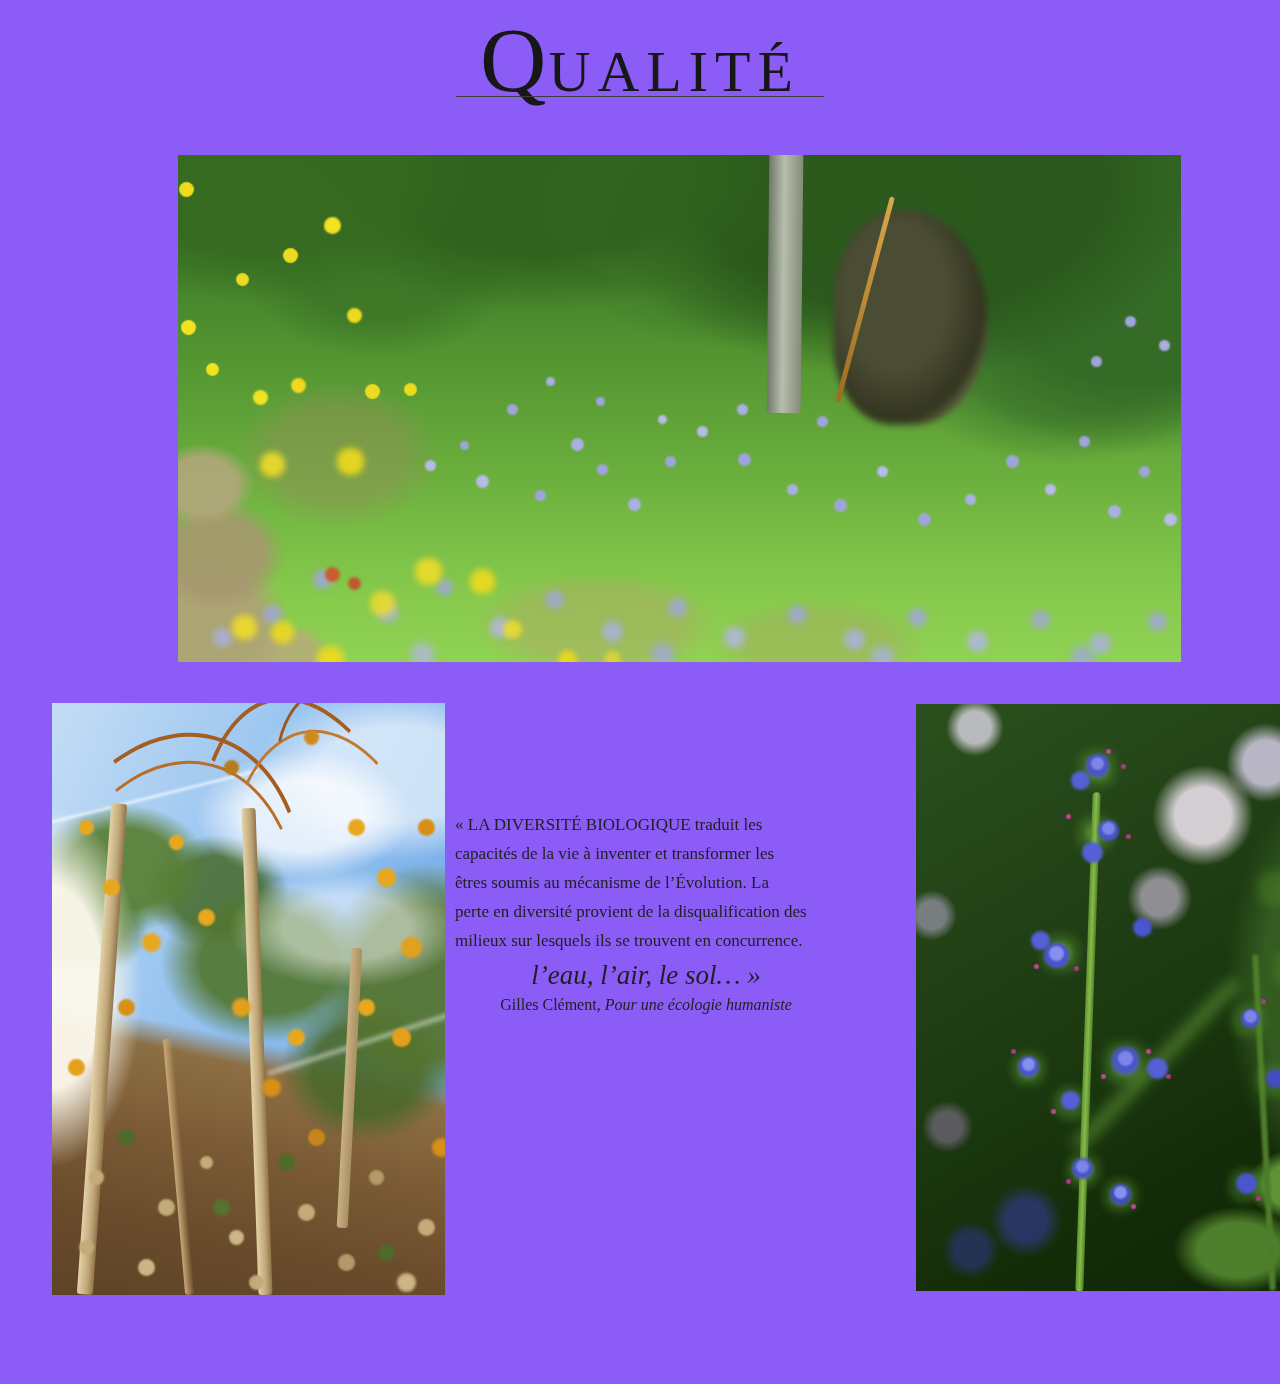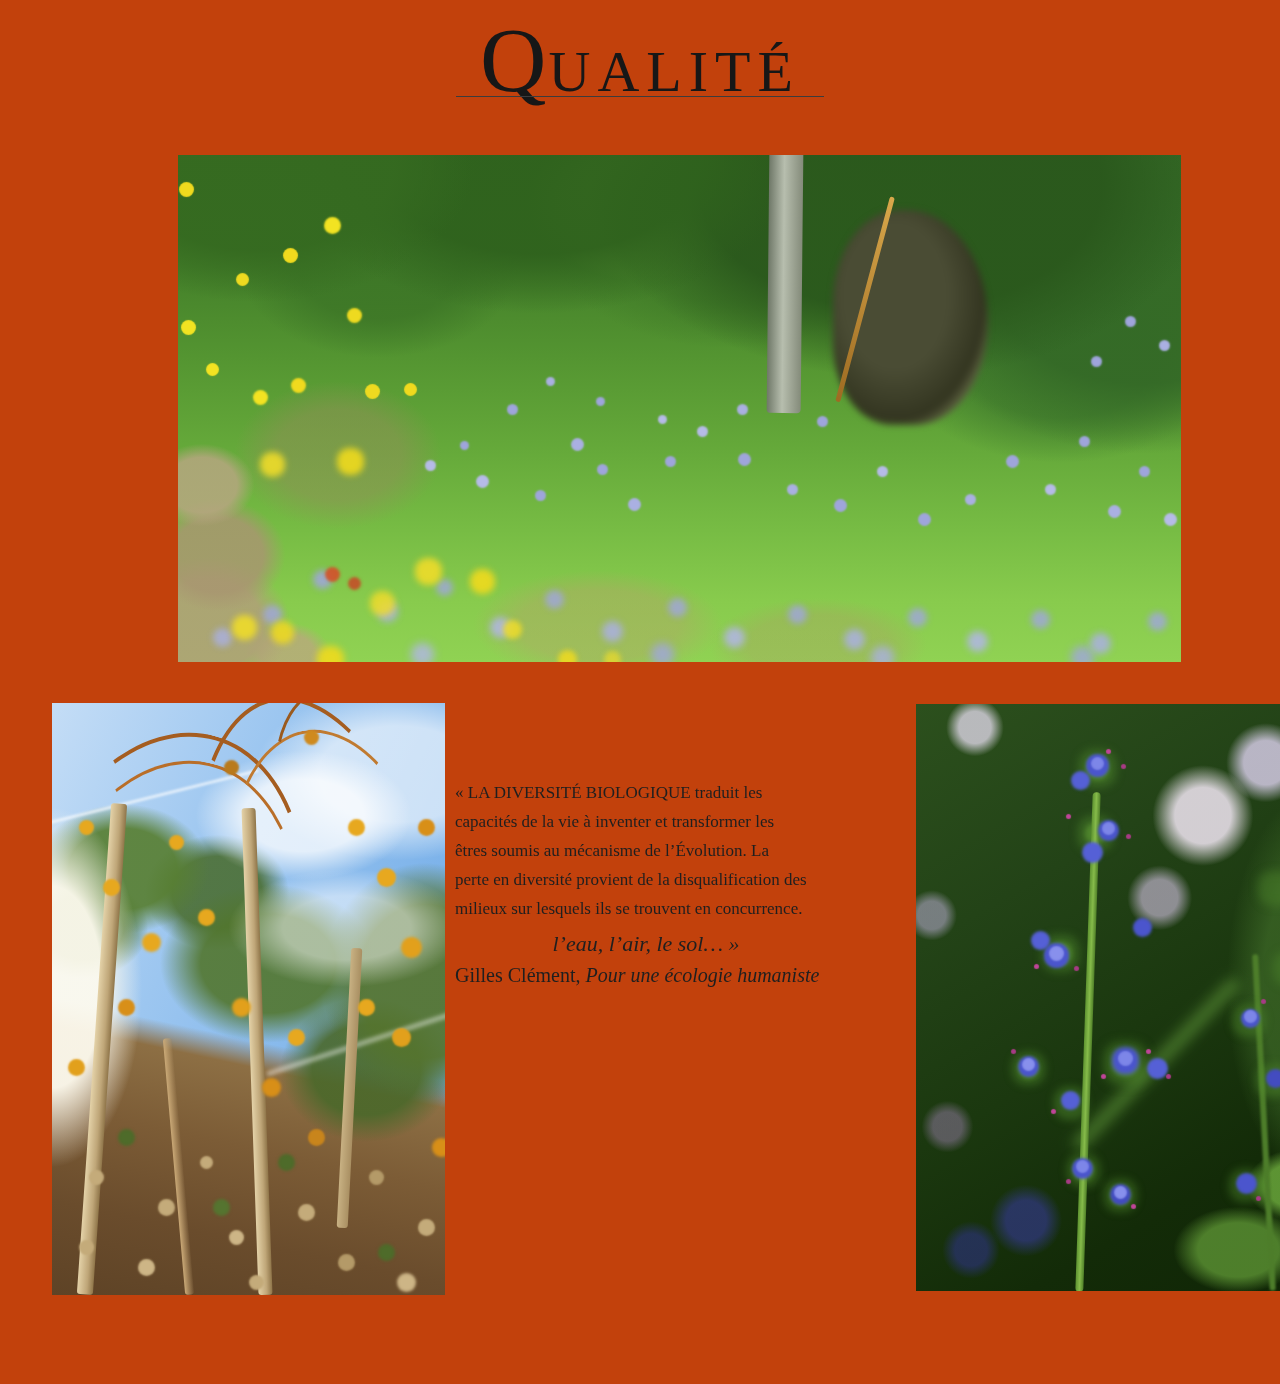--- a/index.html
+++ b/index.html
@@ -1,17 +1,17 @@
 <!DOCTYPE html>
 <html lang="fr"><head>
 <meta charset="utf-8">
 <style>
   html,body{margin:0;padding:0;background:#ffffff;}
   body{width:1280px;font-family:"Liberation Serif","DejaVu Serif",serif;}
-  .page{position:relative;width:1280px;height:1384px;background:#c2410c;overflow:hidden;}
+  .page{position:relative;width:1280px;height:1384px;background:#8b5cf6;overflow:hidden;}
 
   
   .title-block{position:absolute;left:0;top:14px;width:100%;text-align:center;color:#171717;}
   .title{margin:0;font-weight:400;line-height:1;white-space:nowrap;}
   .title-initial{font-size:92px;letter-spacing:2px;}
   .title-rest{font-size:58px;letter-spacing:7px;}
   .title-rule{position:absolute;left:456px;top:96px;width:368px;height:1px;background:#3c3c3c;}
 
   
   .photo{position:absolute;overflow:hidden;}
@@ -140,26 +140,26 @@
     355px 370px 3px 5px #434cc0,162px 460px 3px 6px #4b55cd,200px 486px 3px 6px #434cc0,326px 475px 3px 6px #4b55cd;}
   .rp-blueL{box-shadow:177px 55px 2px 2px #7d86e8,188px 120px 2px 2px #7d86e8,136px 245px 2px 3px #8890ec,205px 350px 2px 3px #7d86e8,
     108px 356px 2px 2px #8890ec,162px 458px 2px 2px #7d86e8,200px 484px 2px 2px #8890ec,330px 308px 2px 2px #7d86e8;}
   .rp-mag{width:5px;height:5px;box-shadow:190px 45px 1px 0 #c2459a,205px 60px 1px 0 #a93b86,150px 110px 1px 0 #c2459a,
     210px 130px 1px 0 #a93b86,118px 260px 1px 0 #c2459a,158px 262px 1px 0 #a93b86,230px 345px 1px 0 #c2459a,
     250px 370px 1px 0 #a93b86,185px 370px 1px 0 #c2459a,95px 345px 1px 0 #a93b86,135px 405px 1px 0 #c2459a,
     345px 295px 1px 0 #a93b86,368px 385px 1px 0 #c2459a,150px 475px 1px 0 #a93b86,215px 500px 1px 0 #c2459a,
     340px 492px 1px 0 #a93b86;}
 
   
-  .quote-block{position:absolute;left:455px;top:778px;width:382px;color:#1f1f1f;}
+  .quote-block{position:absolute;left:455px;top:810px;width:382px;color:#1f1f1f;}
   .quote-block p{margin:0;}
   .para{font-size:17px;line-height:29px;white-space:pre-line;width:430px;}
   .p2{margin-top:6px;}
-  .pull-quote{margin-top:12px;font-size:22px;line-height:41px;font-style:italic;text-align:center;}
-  .attribution{margin-top:32px;font-size:20px;text-align:left;}
+  .pull-quote{margin-top:12px;font-size:27px;line-height:41px;font-style:italic;text-align:center;}
+  .attribution{margin-top:32px;font-size:16px;text-align:center;}
   .attribution em{font-style:italic;}
 </style>
 </head>
 <body>
 
 <div class="page">
 
   <header class="title-block">
     <h1 class="title"><span class="title-initial">Q</span><span class="title-rest">UALITÉ</span></h1>
   </header>

